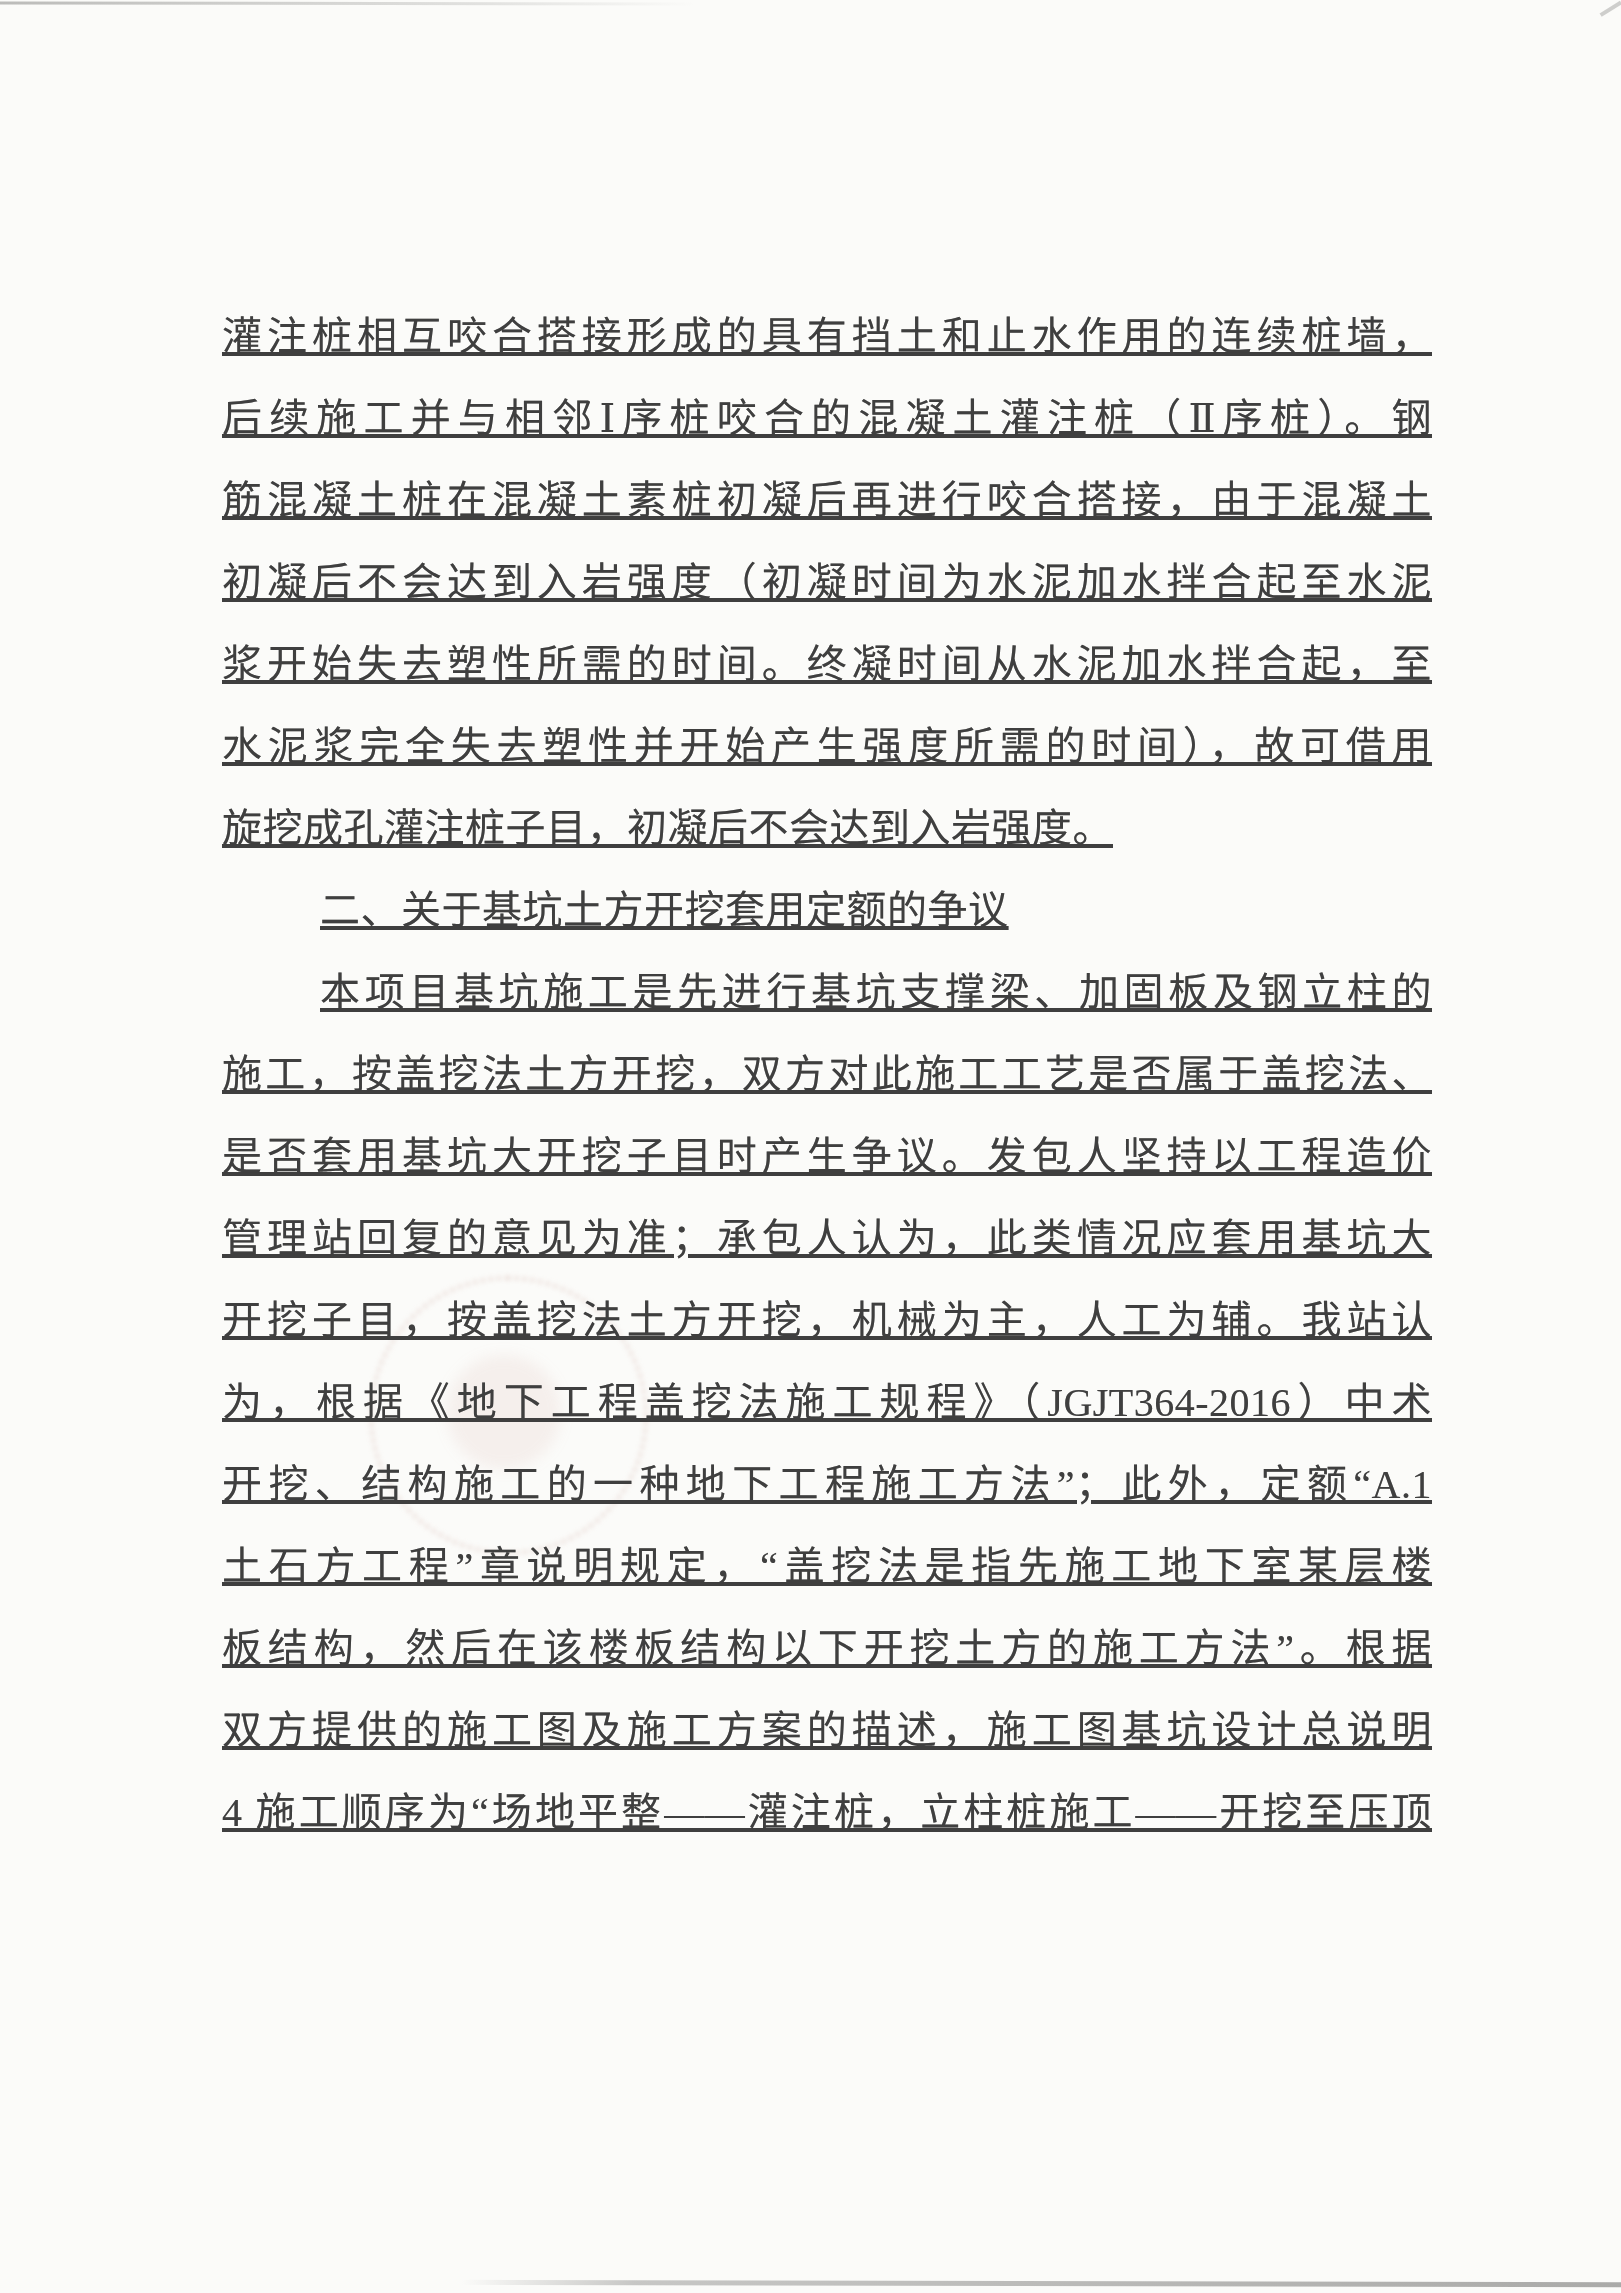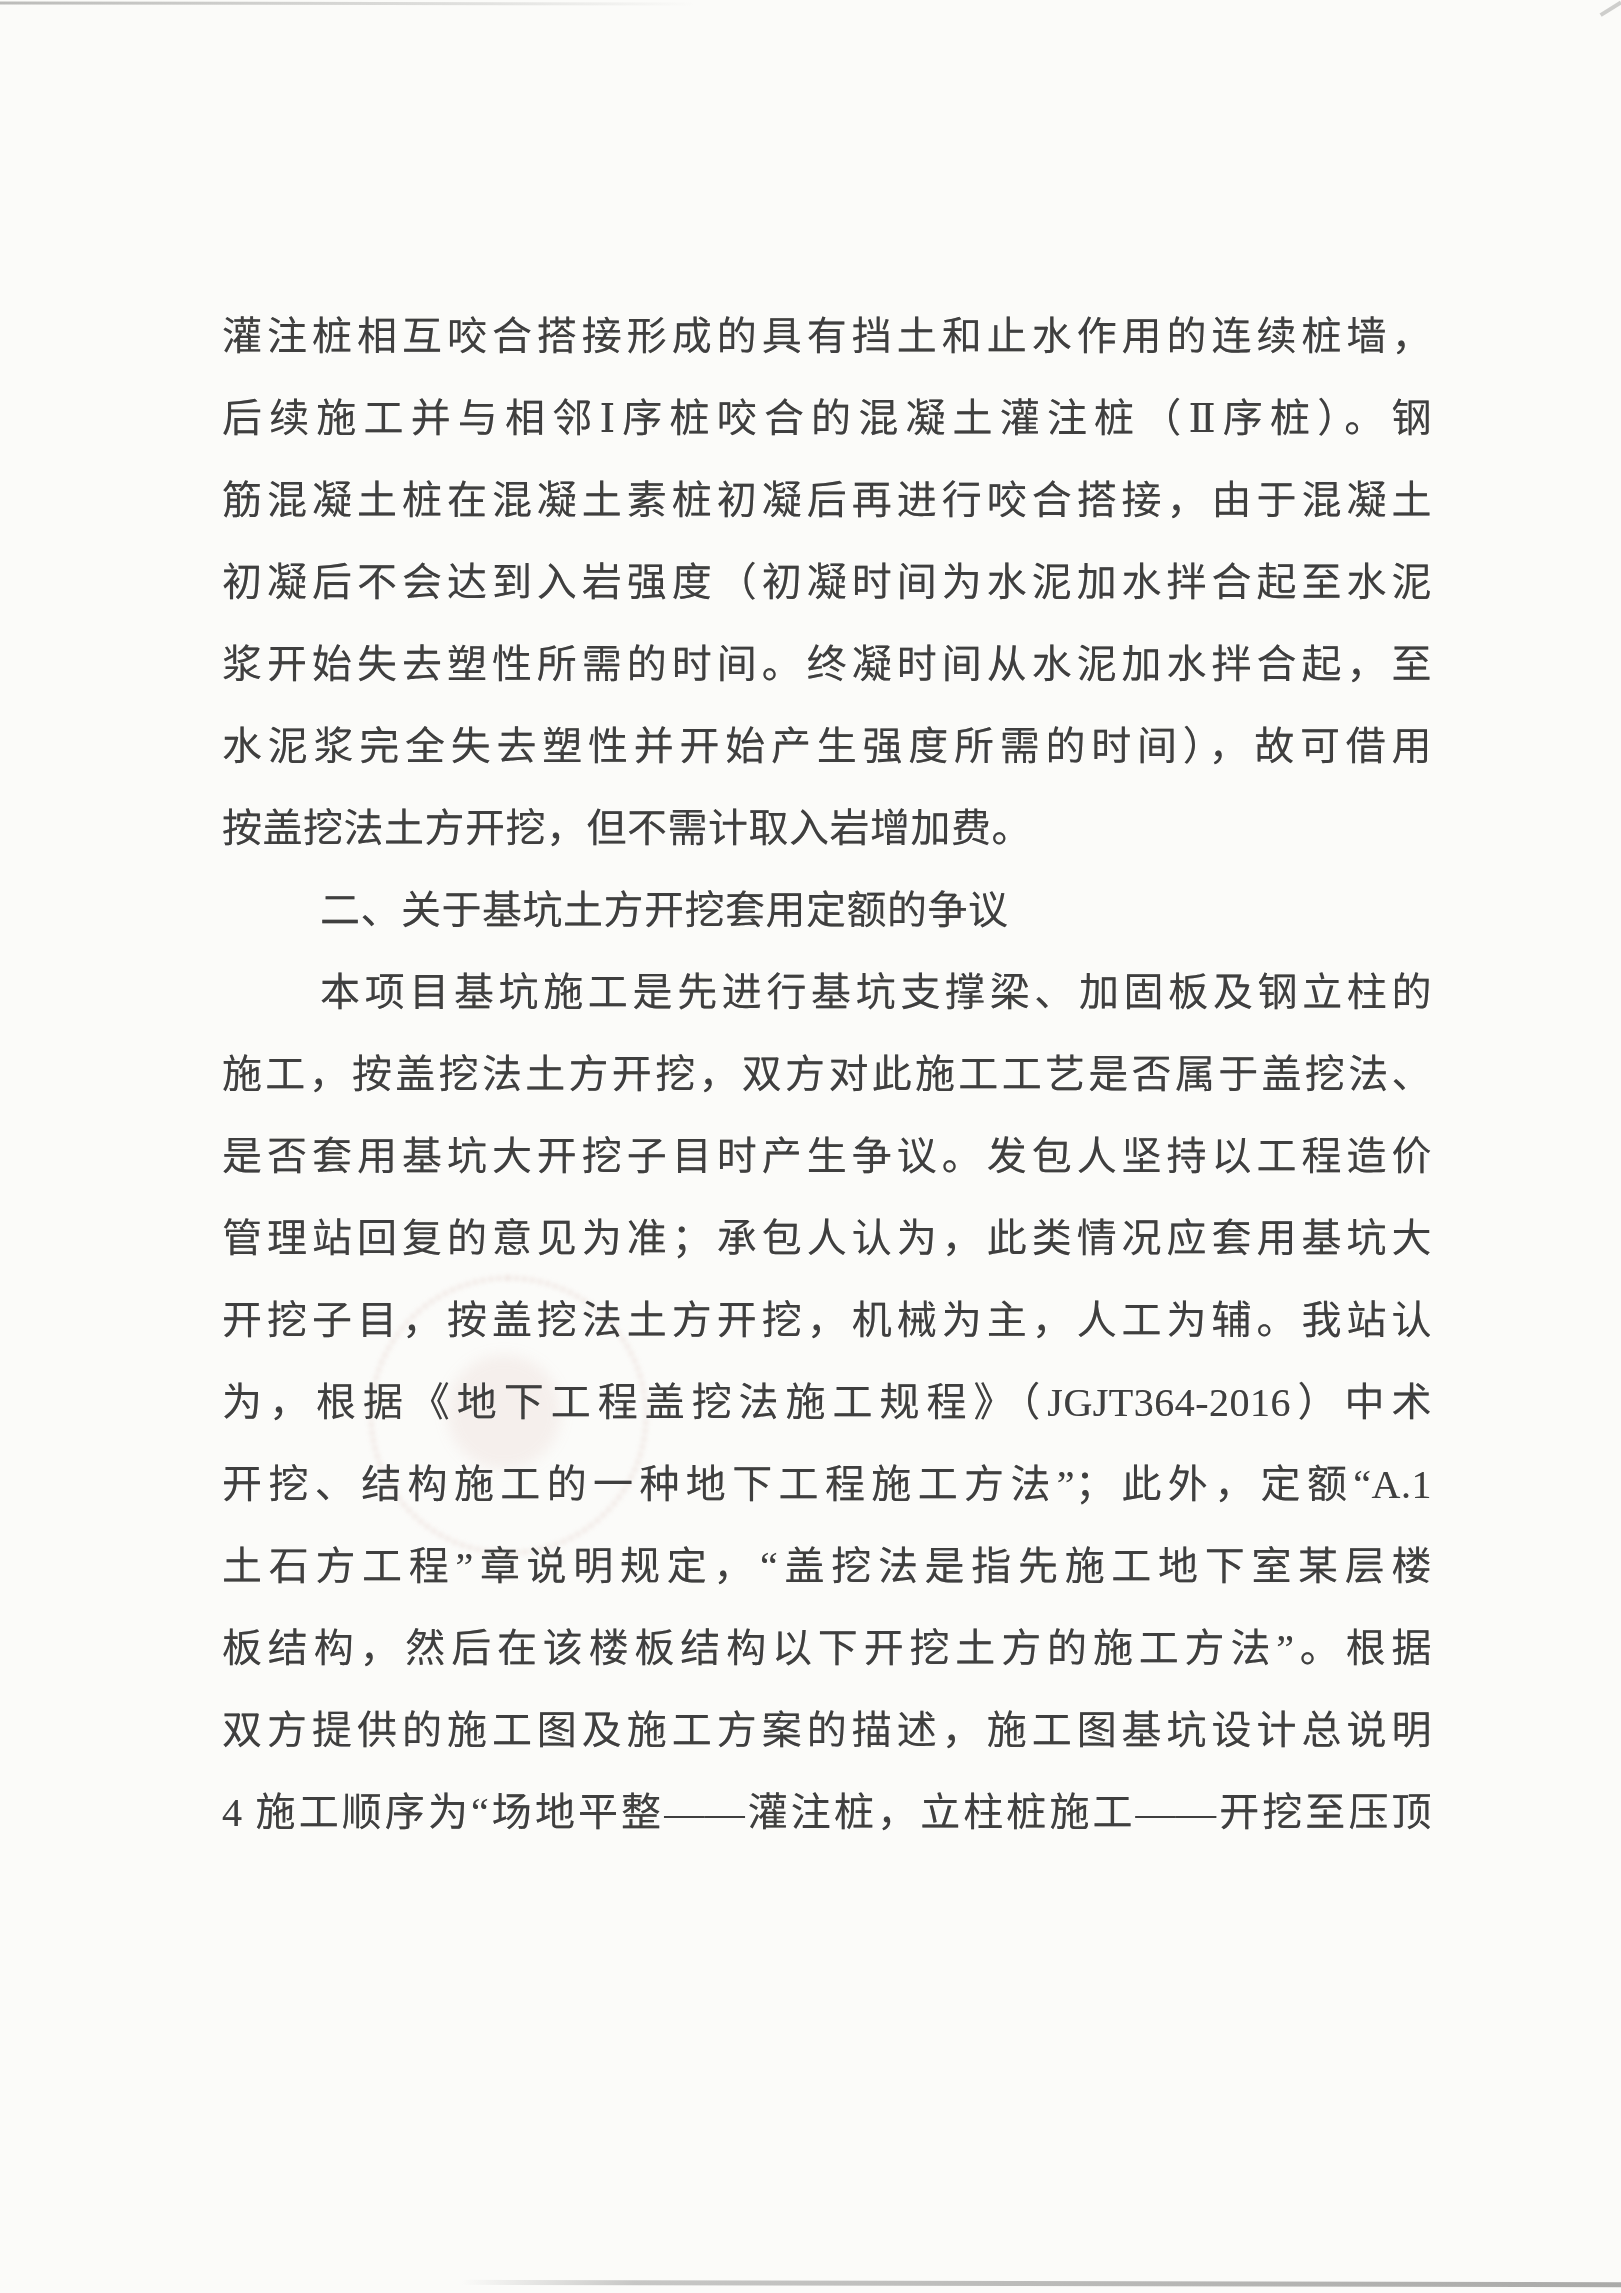--- a/index.html
+++ b/index.html
@@ -78,28 +78,28 @@
 </head>
 <body>
 
 <div class="page" style="background: rgb(251, 251, 249);">
   <div class="scan-top-line"></div>
   <div class="scan-top-right"></div>
 
   <div class="seal"></div>
   <div class="seal-inner"></div>
 
-  <div class="textblock" style="color: rgb(63, 63, 63);">
+  <div class="textblock" style="color: rgb(63, 63, 63); text-decoration: underline;">
       <div class="line fill">灌注桩相互咬合搭接形成的具有挡土和止水作用的连续桩墙，</div>
       <div class="line fill">后续施工并与相邻Ⅰ序桩咬合的混凝土灌注桩（Ⅱ序桩）。钢</div>
       <div class="line fill">筋混凝土桩在混凝土素桩初凝后再进行咬合搭接，由于混凝土</div>
       <div class="line fill">初凝后不会达到入岩强度（初凝时间为水泥加水拌合起至水泥</div>
       <div class="line fill">浆开始失去塑性所需的时间。终凝时间从水泥加水拌合起，至</div>
       <div class="line fill">水泥浆完全失去塑性并开始产生强度所需的时间），故可借用</div>
-      <div class="line">按盖挖法土方开挖，但不需计取入岩增加费。</div>
+      <div class="line">旋挖成孔灌注桩子目，初凝后不会达到入岩强度。</div>
       <div class="line indent">二、关于基坑土方开挖套用定额的争议</div>
       <div class="line fill indent">本项目基坑施工是先进行基坑支撑梁、加固板及钢立柱的</div>
       <div class="line fill">施工，按盖挖法土方开挖，双方对此施工工艺是否属于盖挖法、</div>
       <div class="line fill">是否套用基坑大开挖子目时产生争议。发包人坚持以工程造价</div>
       <div class="line fill">管理站回复的意见为准；承包人认为，此类情况应套用基坑大</div>
       <div class="line fill">开挖子目，按盖挖法土方开挖，机械为主，人工为辅。我站认</div>
       <div class="line fill">为，根据《地下工程盖挖法施工规程》（JGJT364-2016）中术</div>
       <div class="line fill">开挖、结构施工的一种地下工程施工方法”；此外，定额“A.1</div>
       <div class="line fill">土石方工程”章说明规定，“盖挖法是指先施工地下室某层楼</div>
       <div class="line fill">板结构，然后在该楼板结构以下开挖土方的施工方法”。根据</div>

